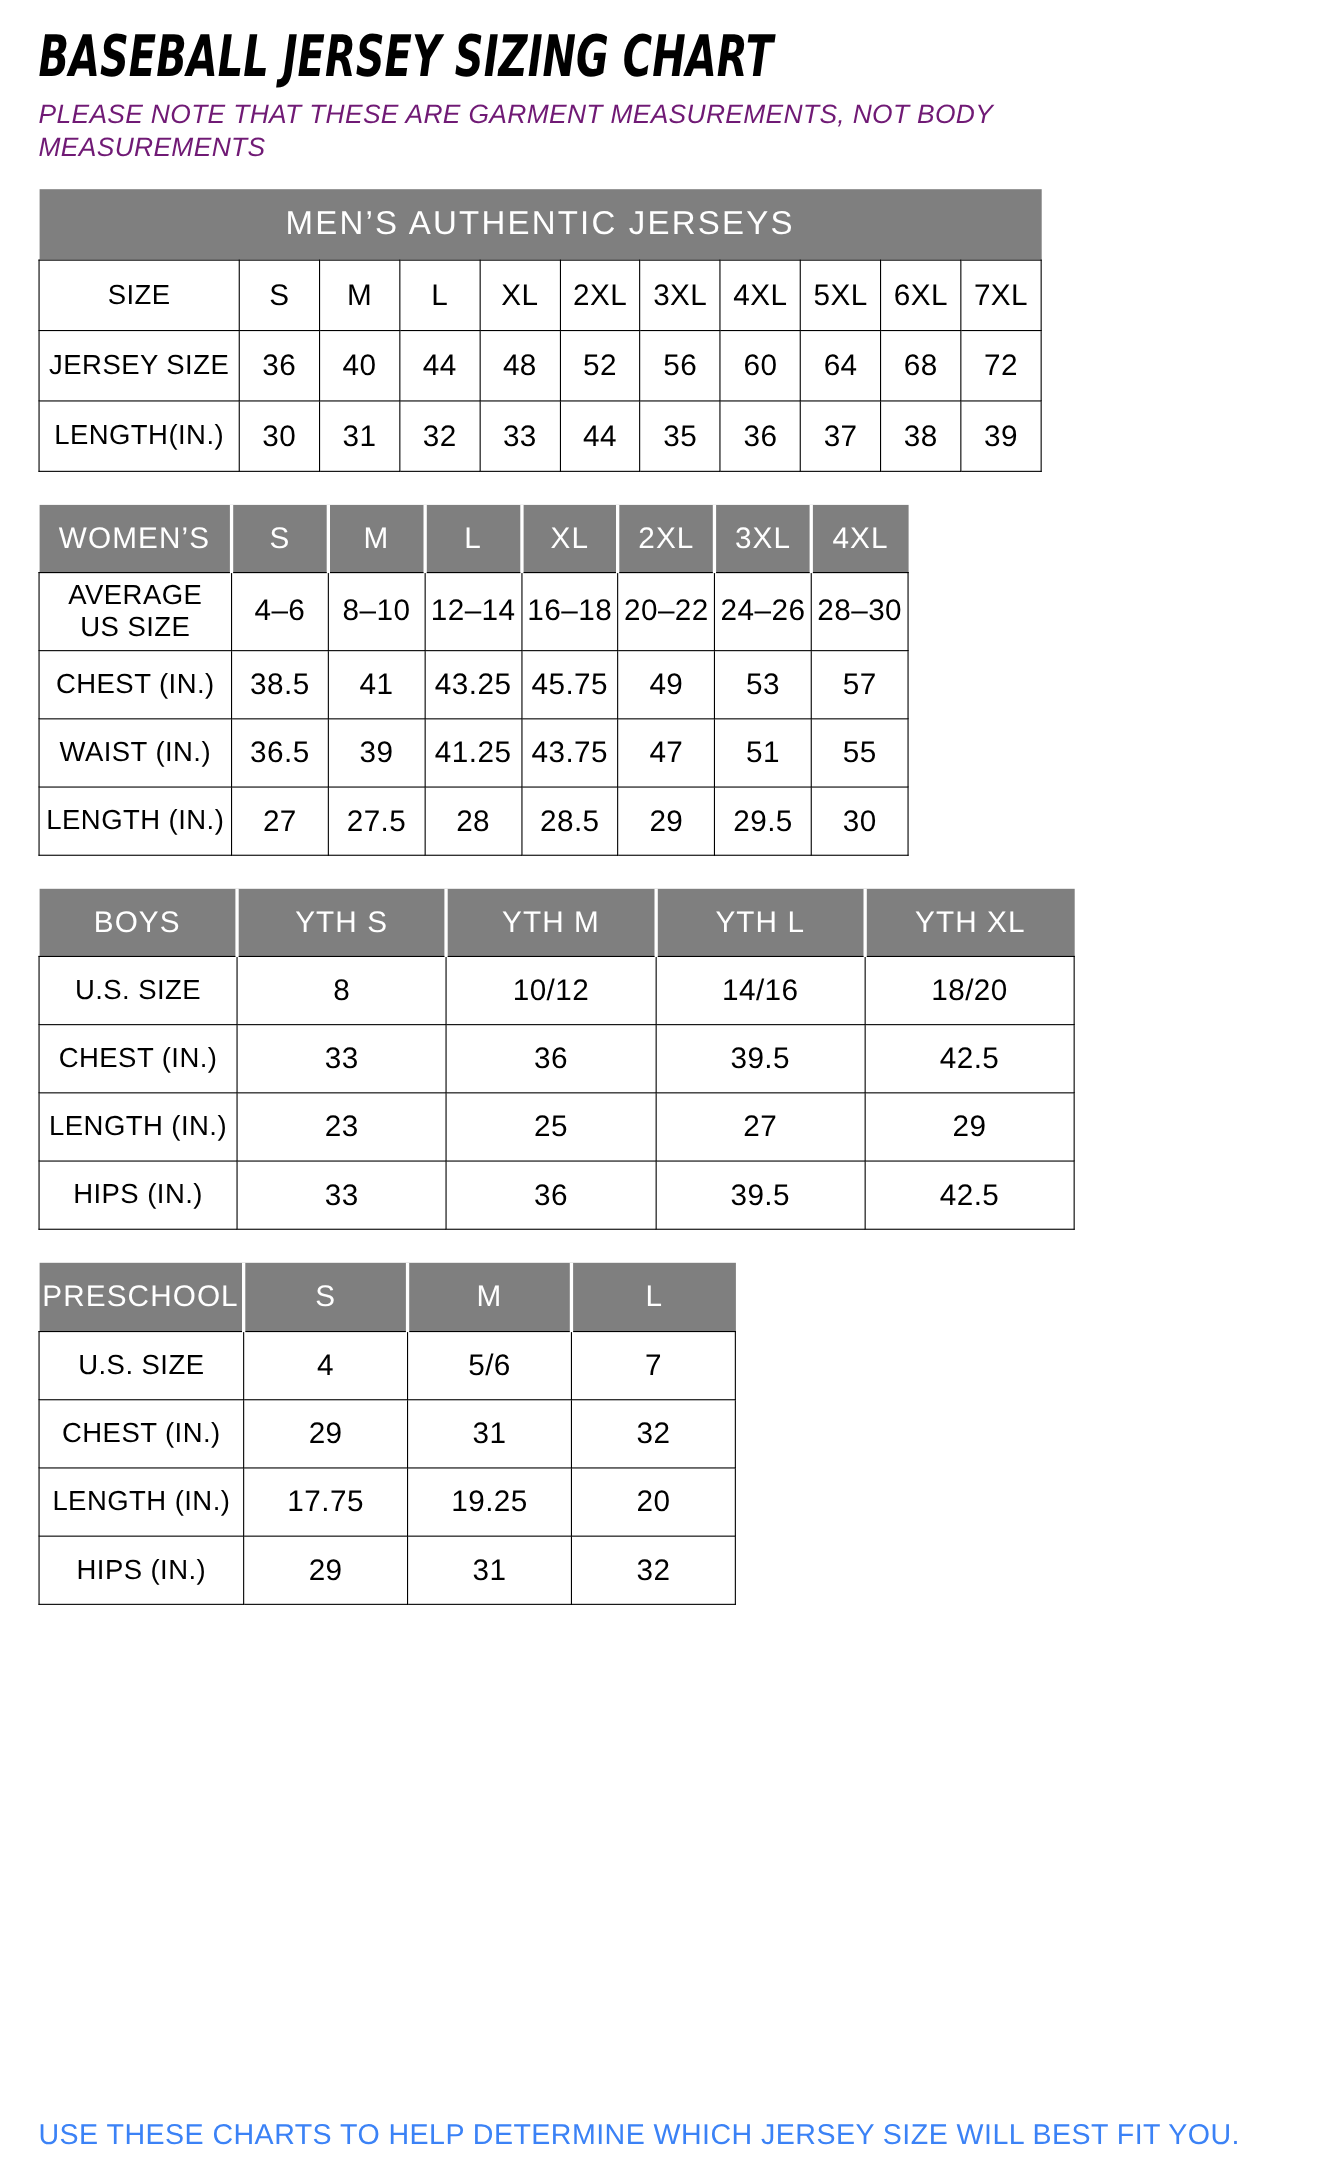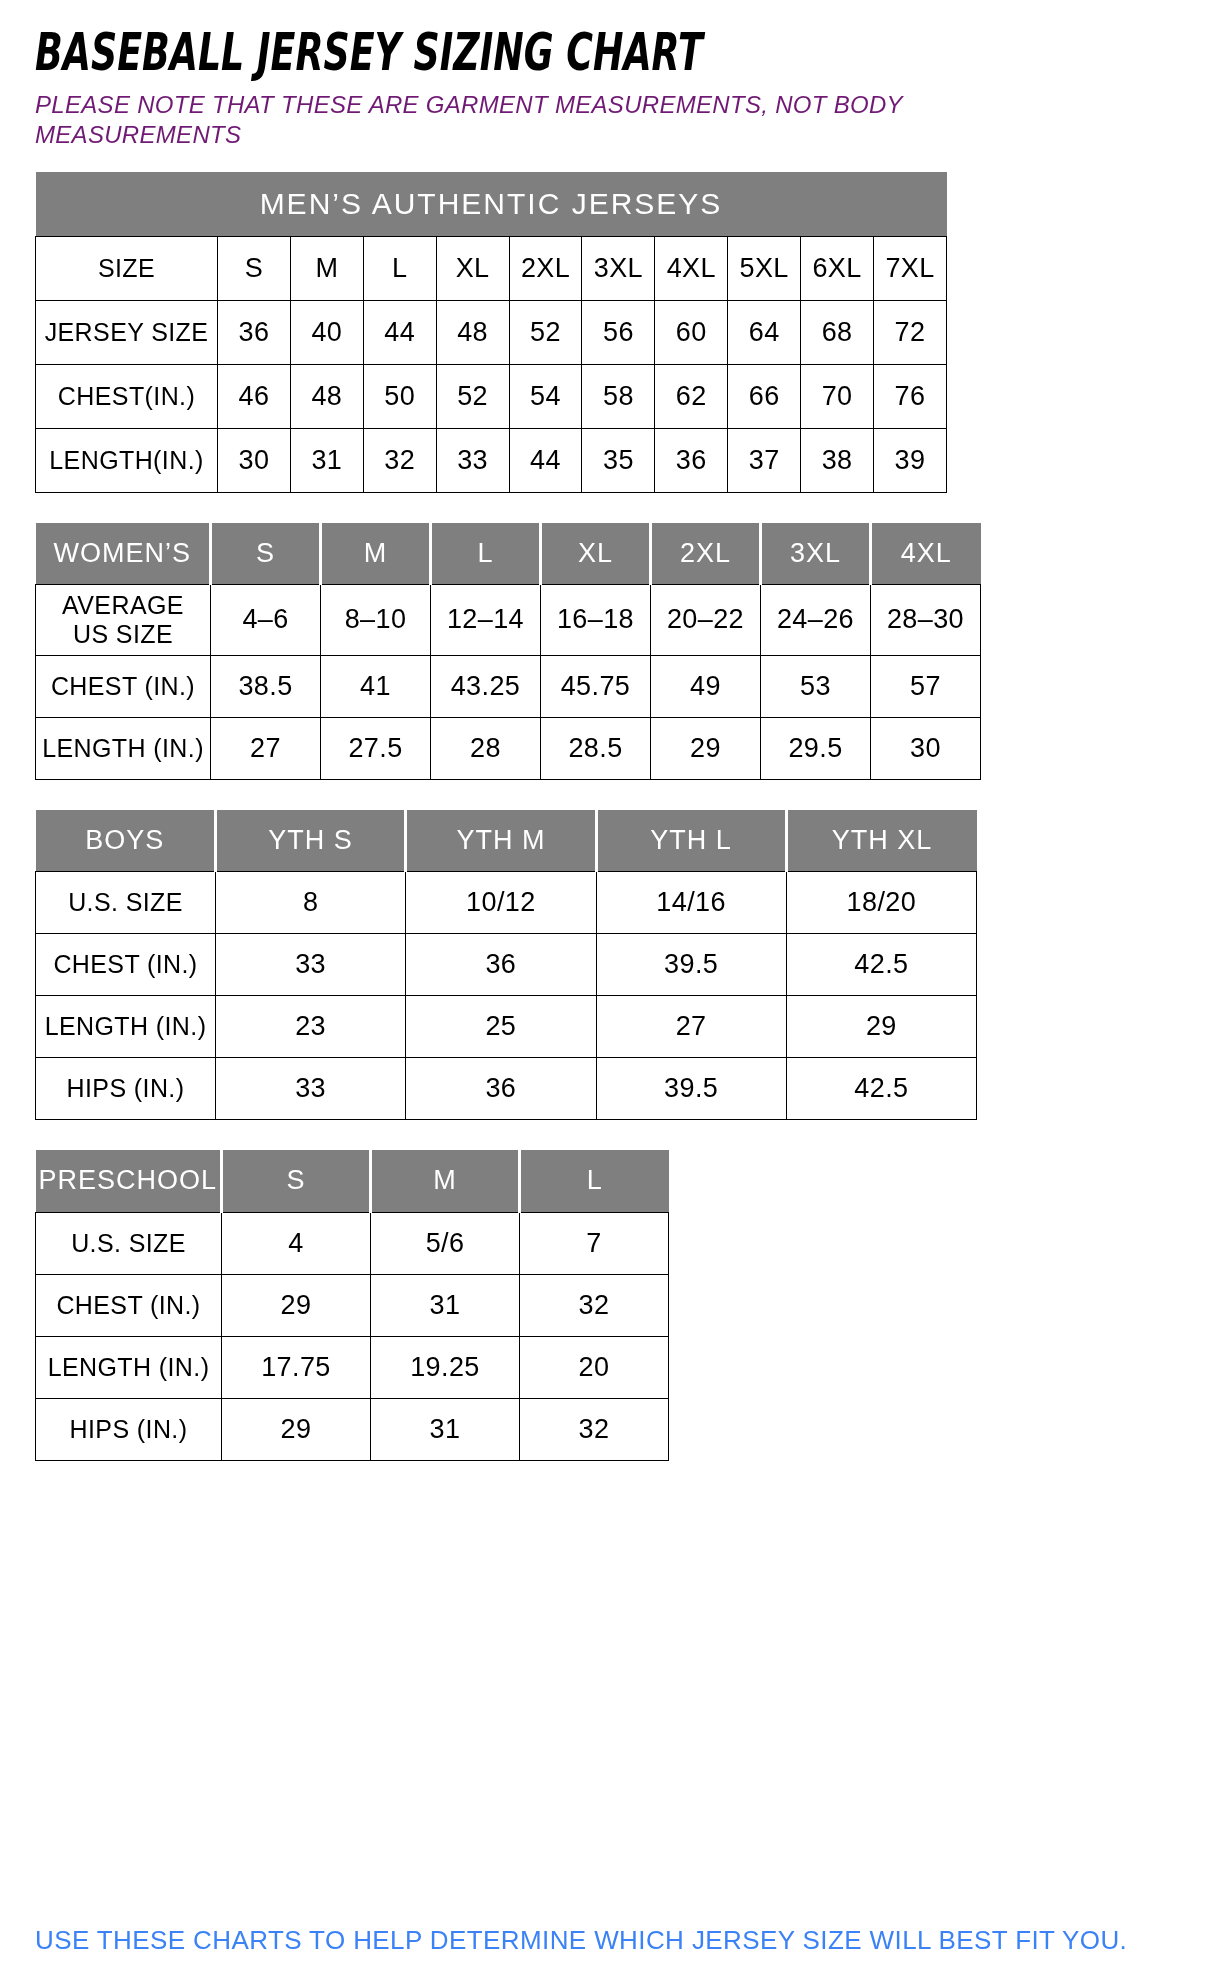--- a/index.html
+++ b/index.html
@@ -57,21 +57,21 @@
     font-weight: 400;
     border: none;
     text-align: center;
     vertical-align: middle;
   }
   .banner { font-size: 30px; letter-spacing: 2px; height: 64px; }
   .hcell  { font-size: 27px; letter-spacing: 1px; height: 62px; padding: 0 2px; }
   .hcell + .hcell { border-left: 3px solid #ffffff; }
   .t1 { width: 912px; margin-top: 22px; }
   .t1 td { height: 64px; }
-  .t2 { width: 946px; margin-top: 30px; }
+  .t2 { width: 791px; margin-top: 30px; }
   .t2 td { height: 62px; }
   .t3 { width: 942px; margin-top: 30px; }
   .t3 td { height: 62px; }
   .t4 { width: 634px; margin-top: 30px; }
   .t4 td { height: 62px; }
   .spacer { flex: 1; }
   .page-footer {
     color: #3b82f6;
     font-size: 26px;
     letter-spacing: 0.4px;
@@ -116,33 +116,20 @@
     <td>44</td>
     <td>48</td>
     <td>52</td>
     <td>56</td>
     <td>60</td>
     <td>64</td>
     <td>68</td>
     <td>72</td>
   </tr>
   <tr>
-    <td class="lbl">CHEST(IN.)</td>
-    <td>46</td>
-    <td>48</td>
-    <td>50</td>
-    <td>52</td>
-    <td>54</td>
-    <td>58</td>
-    <td>62</td>
-    <td>66</td>
-    <td>70</td>
-    <td>76</td>
-  </tr>
-  <tr>
     <td class="lbl">LENGTH(IN.)</td>
     <td>30</td>
     <td>31</td>
     <td>32</td>
     <td>33</td>
     <td>44</td>
     <td>35</td>
     <td>36</td>
     <td>37</td>
     <td>38</td>
@@ -182,20 +169,30 @@
     <td class="lbl">CHEST (IN.)</td>
     <td>38.5</td>
     <td>41</td>
     <td>43.25</td>
     <td>45.75</td>
     <td>49</td>
     <td>53</td>
     <td>57</td>
   </tr>
   <tr>
+    <td class="lbl">WAIST (IN.)</td>
+    <td>36.5</td>
+    <td>39</td>
+    <td>41.25</td>
+    <td>43.75</td>
+    <td>47</td>
+    <td>51</td>
+    <td>55</td>
+  </tr>
+  <tr>
     <td class="lbl">LENGTH (IN.)</td>
     <td>27</td>
     <td>27.5</td>
     <td>28</td>
     <td>28.5</td>
     <td>29</td>
     <td>29.5</td>
     <td>30</td>
   </tr>
 </tbody>

